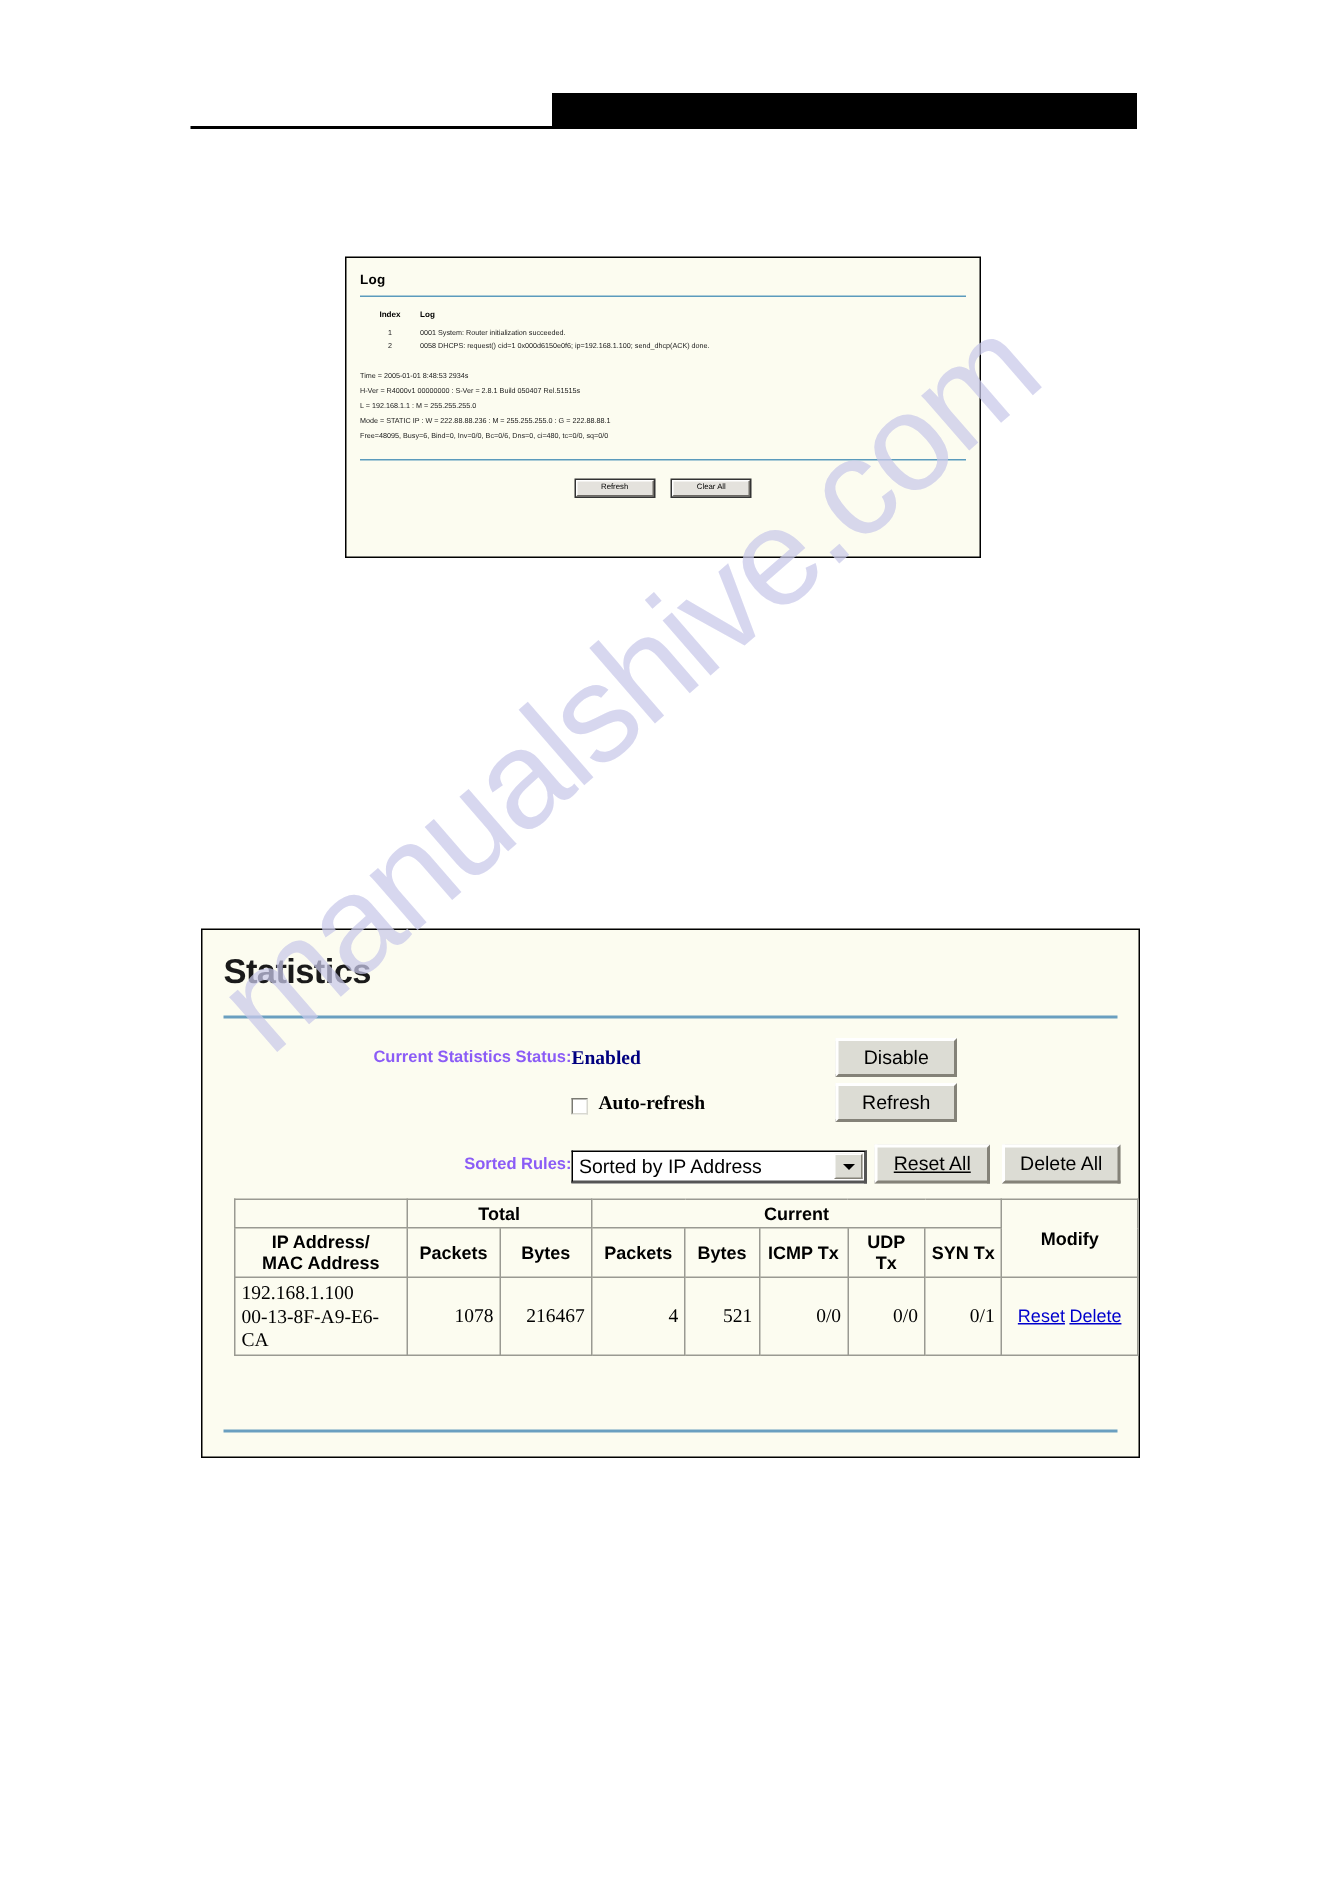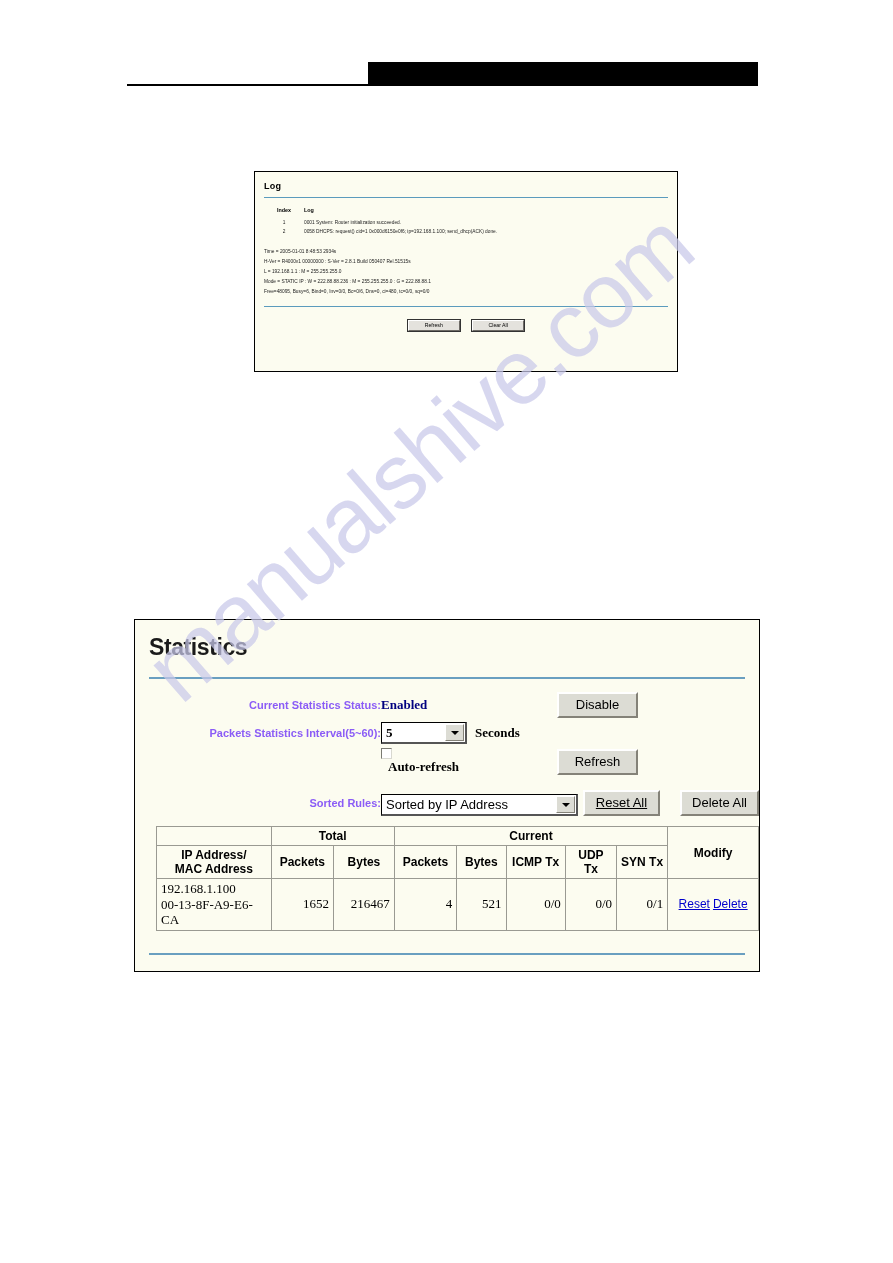--- a/index.html
+++ b/index.html
@@ -72,21 +72,20 @@
     border: 1px solid #000000;
     box-sizing: border-box;
   }
 
   
   #log-panel {
     left: 230px;
     top: 171px;
     width: 424px;
     height: 201px;
-    margin-left: 24px;
   }
   #log-panel .log-title {
     font-size: 9px;
     font-weight: bold;
     color: #000;
     padding: 9px 0 6px 9px;
     letter-spacing: 0.2px;
   }
   #log-panel .log-divider-top {
     height: 1px;
@@ -221,21 +220,21 @@
     font-size: 13px;
     font-family: "Liberation Sans", sans-serif;
     text-align: center;
     padding: 3px 0 4px 0;
     box-sizing: border-box;
     cursor: default;
   }
   .btn-disable { width: 81px; }
   .btn-refresh { width: 81px; }
   .btn-reset-all { width: 77px; margin-left: 5px; text-decoration: underline; }
-  .btn-delete-all { width: 79px; margin-left: 20px; }
+  .btn-delete-all { width: 79px; margin-left: 8px; }
 
   
   .select-box {
     position: relative;
     background: #ffffff;
     border: 1px solid #000;
     border-right: 2px solid #555;
     border-bottom: 2px solid #555;
     box-sizing: border-box;
     height: 22px;
@@ -413,35 +412,24 @@
   <div class="stats-form">
 
     <div class="form-row">
       <div class="form-label lbl-w">Current Statistics Status:</div>
       <div class="form-value">Enabled</div>
       <div class="btn-group">
         <span class="btn-win btn-disable">Disable</span>
       </div>
     </div>
 
-    <div class="form-row">
-      <div class="form-label lbl-w">Packets Statistics Interval(5~60):</div>
-      <div class="form-value" style="display:flex;align-items:center;">
-        <span class="select-box select-interval">
-          <span>5</span>
-          <span class="select-arrow"></span>
-        </span>
-        <span class="unit-label">Seconds</span>
-      </div>
-      <div class="btn-group"></div>
-    </div>
 
     <div class="form-row chk-row">
       <div class="chk-spacer"></div>
-      <div class="form-value" style="display:flex;align-items:flex-start;flex-direction:column;">
+      <div class="form-value" style="display:flex;align-items:flex-end;">
         <span class="chk-box"></span>
         <span class="chk-label">Auto-refresh</span>
       </div>
       <div class="btn-group">
         <span class="btn-win btn-refresh">Refresh</span>
       </div>
     </div>
 
     <div class="form-row sorted-row">
       <div class="form-label lbl-w">Sorted Rules:</div>
@@ -479,21 +467,21 @@
           <th class="col-udp">UDP Tx</th>
           <th class="col-syn">SYN Tx</th>
         </tr>
       </thead>
       <tbody>
         <tr>
           <td class="td-ipmac">
             <div>192.168.1.100</div>
             <div>00-13-8F-A9-E6-CA</div>
           </td>
-          <td class="td-num">1652</td>
+          <td class="td-num">1078</td>
           <td class="td-num">216467</td>
           <td class="td-num">4</td>
           <td class="td-num">521</td>
           <td class="td-num">0/0</td>
           <td class="td-num">0/0</td>
           <td class="td-num">0/1</td>
           <td class="td-modify">
             <span class="modify-links">
               <a class="tbl-link">Reset</a>
               <a class="tbl-link">Delete</a>

